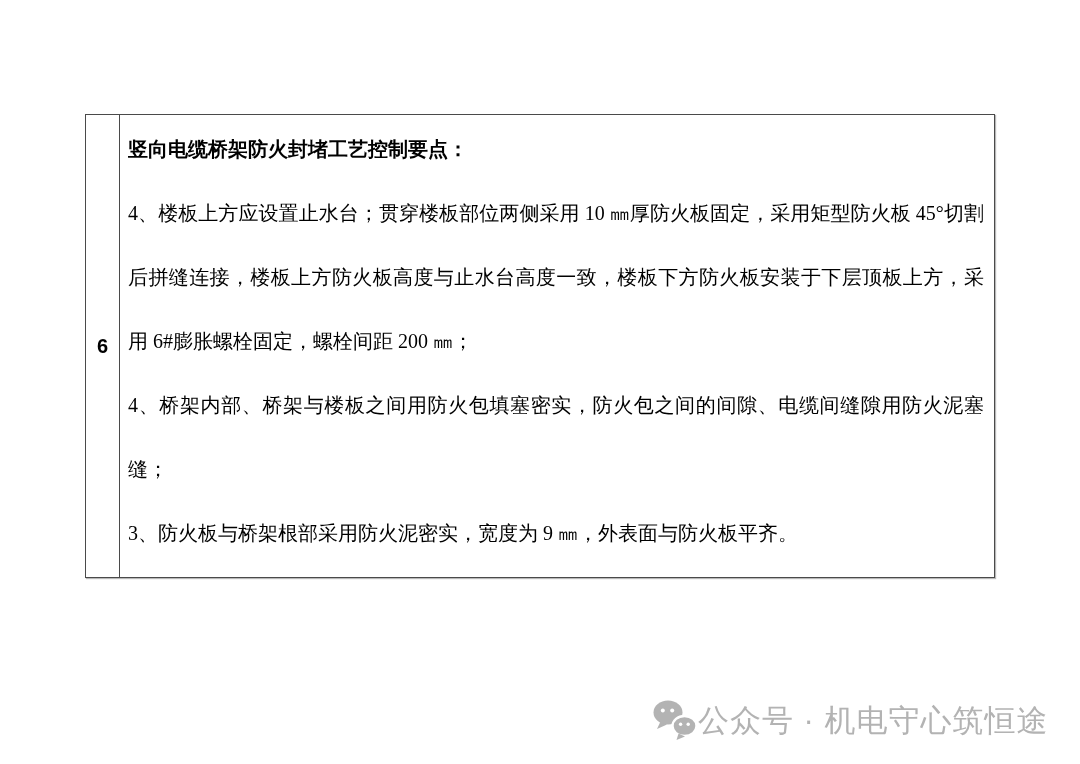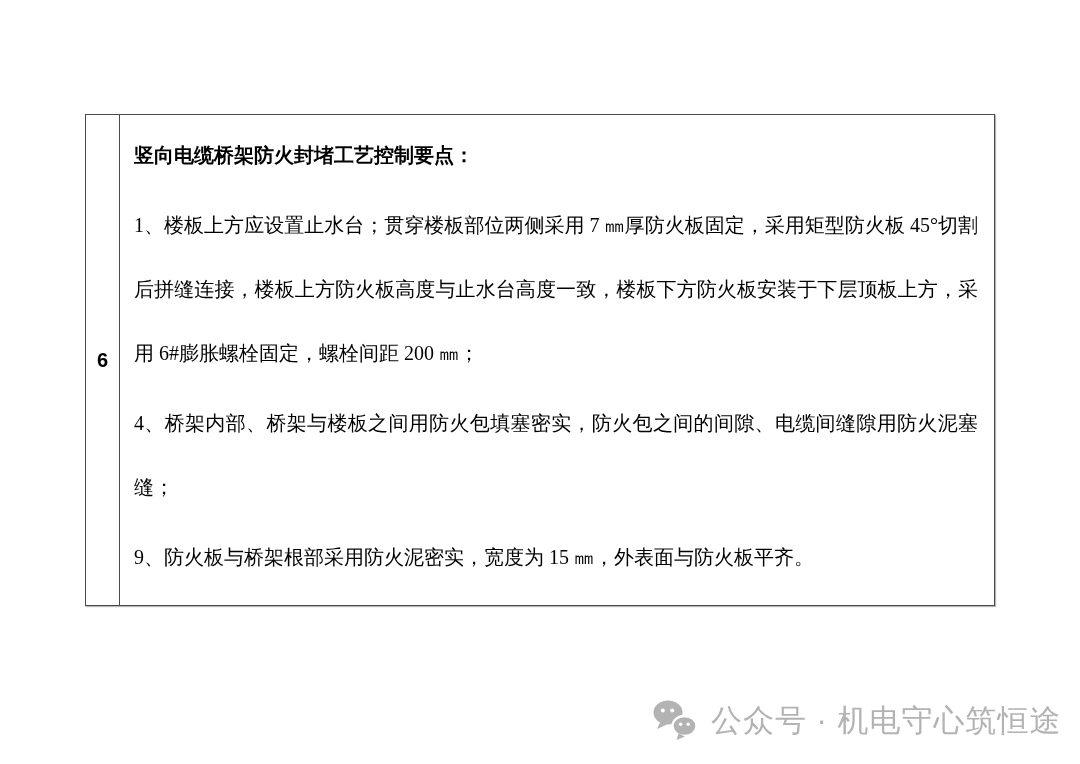--- a/index.html
+++ b/index.html
@@ -43,51 +43,50 @@
   }
   .cell-content {
     flex: 1 1 auto;
     padding: 2px 10px 10px 8px;
     font-size: 20px;
     line-height: 64px;
     text-align: justify;
     text-justify: inter-ideograph;
     overflow: hidden;
   }
-  .cell-content p { margin: 6px; }
+  .cell-content p { margin: 0; }
   .cell-title { font-weight: bold; text-align: left; }
   .watermark {
     position: absolute;
     left: 652px;
     top: 698px;
     height: 46px;
     display: flex;
     align-items: center;
-    gap: 13px;
     color: var(--wm-color);
     font-family: "Liberation Sans", "DejaVu Sans", sans-serif;
     font-size: 31px;
     letter-spacing: 1px;
     white-space: nowrap;
     justify-content: center;
   }
   .wm-icon { display: block; }
 </style>
 </head>
 <body>
 
 <div class="page">
 
   <div class="doc-table">
     <div class="cell-num">6</div>
     <div class="cell-content">
       <p class="cell-title">竖向电缆桥架防火封堵工艺控制要点：</p>
-      <p>1、楼板上方应设置止水台；贯穿楼板部位两侧采用 7 ㎜厚防火板固定，采用矩型防火板 45°切割后拼缝连接，楼板上方防火板高度与止水台高度一致，楼板下方防火板安装于下层顶板上方，采用 6#膨胀螺栓固定，螺栓间距 200 ㎜；</p>
+      <p>4、楼板上方应设置止水台；贯穿楼板部位两侧采用 10 ㎜厚防火板固定，采用矩型防火板 45°切割后拼缝连接，楼板上方防火板高度与止水台高度一致，楼板下方防火板安装于下层顶板上方，采用 6#膨胀螺栓固定，螺栓间距 200 ㎜；</p>
       <p>4、桥架内部、桥架与楼板之间用防火包填塞密实，防火包之间的间隙、电缆间缝隙用防火泥塞缝；</p>
-      <p>9、防火板与桥架根部采用防火泥密实，宽度为 15 ㎜，外表面与防火板平齐。</p>
+      <p>3、防火板与桥架根部采用防火泥密实，宽度为 9 ㎜，外表面与防火板平齐。</p>
     </div>
   </div>
 
   <div class="watermark">
     <svg class="wm-icon" width="46" height="44" viewBox="0 0 46 44" aria-hidden="true">
       <g fill="var(--wm-color)">
         <ellipse cx="16" cy="13.5" rx="14.5" ry="12"></ellipse>
         <path d="M8.5 22.5 L5 30 L15 25.5 Z"></path>
       </g>
       <circle cx="10.8" cy="11.5" r="2" fill="#ffffff"></circle>

